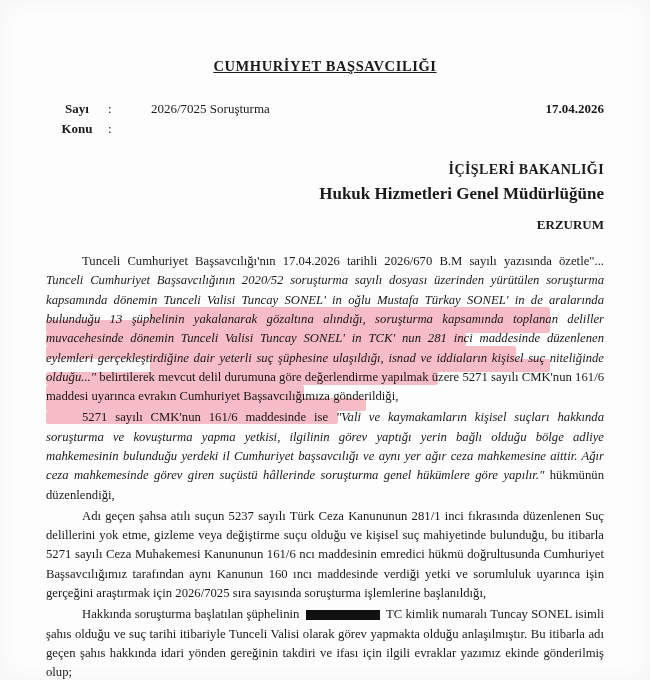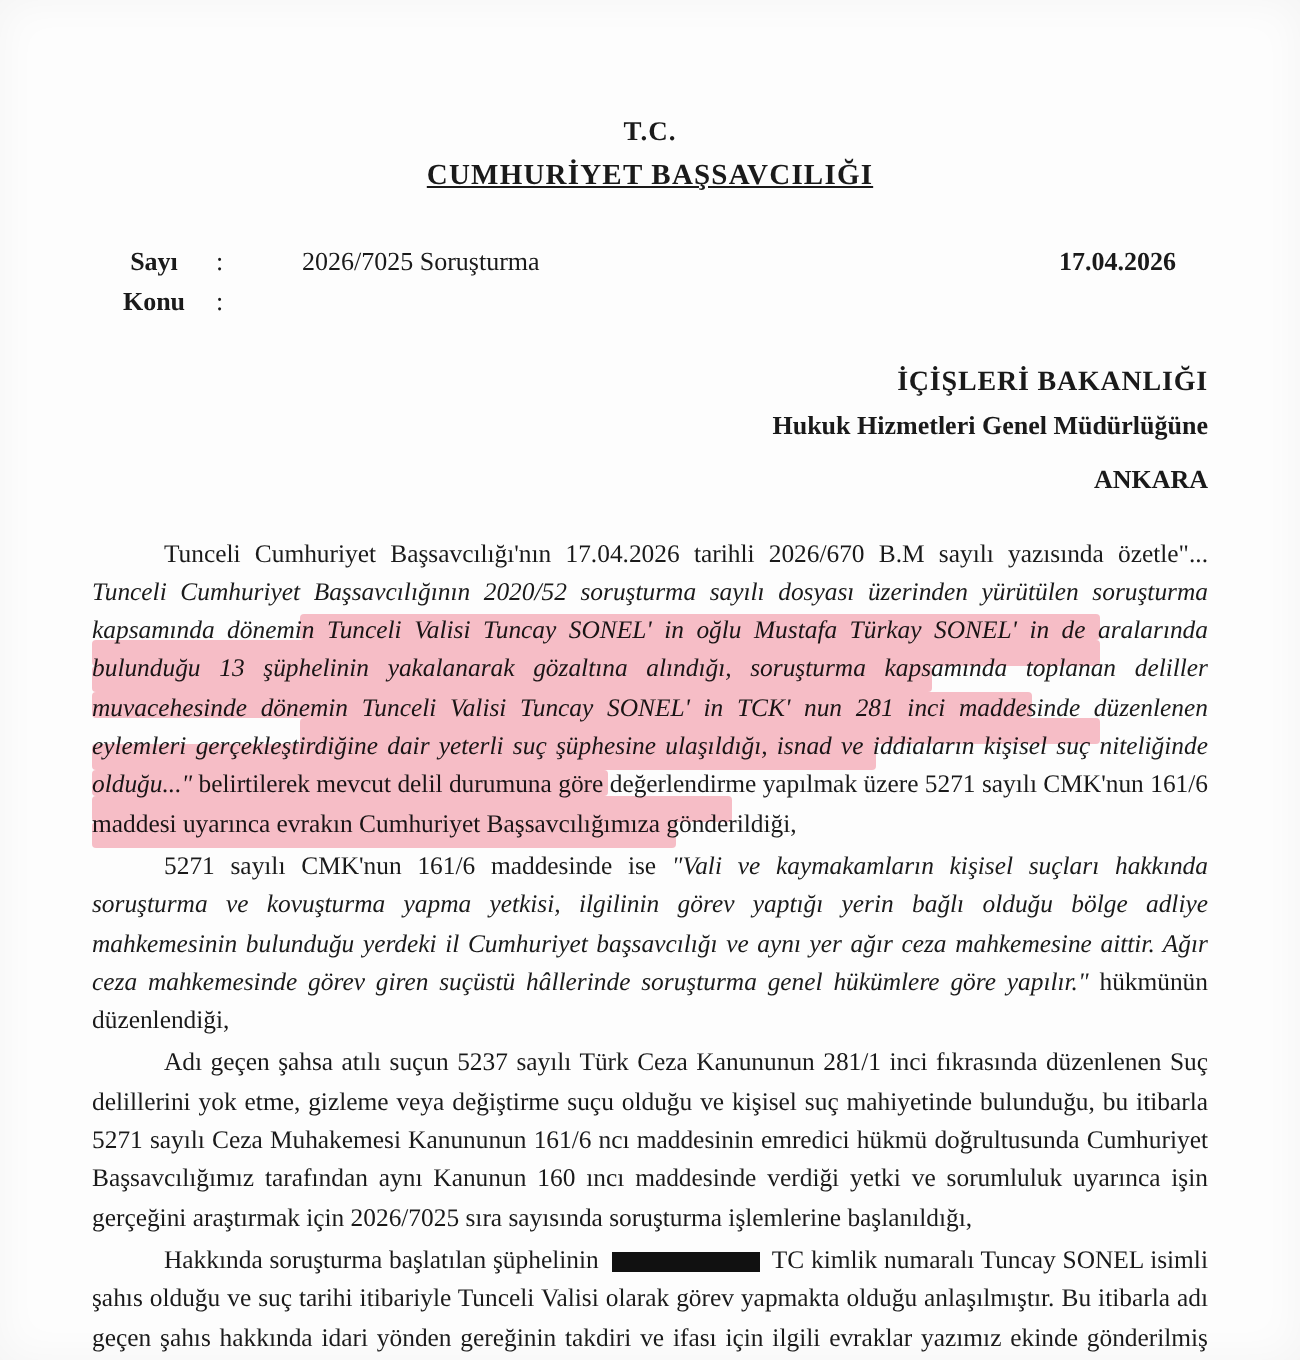--- a/index.html
+++ b/index.html
@@ -74,39 +74,39 @@
   .meta-sep {
     width: 10px;
     flex: 0 0 10px;
   }
   .meta-value {
     flex: 1 1 auto;
     margin-left: 33px;
   }
   .meta-date {
     position: absolute;
-    right: 16px;
+    right: 0;
     top: 0;
     font-weight: bold;
     font-size: 13px;
   }
 
   .recipient {
     margin-top: 22px;
     text-align: right;
     line-height: 1.5;
   }
   .recipient .r1 {
     font-weight: bold;
     font-size: 14px;
     letter-spacing: 0.4px;
   }
   .recipient .r2 {
     font-weight: bold;
-    font-size: 13px;
+    font-size: 17px;
     margin-top: 1px;
   }
   .recipient .r3 {
     font-weight: bold;
     font-size: 13px;
     margin-top: 8px;
     padding-left: 80px;
   }
 
   .body-text {
@@ -151,41 +151,40 @@
     vertical-align: middle;
     margin: 0 3px;
   }
 </style>
 </head>
 <body>
 
 <div class="page">
 
   <div class="header">
-    <div class="line1">T.C.</div>
     <div class="line3">CUMHURİYET BAŞSAVCILIĞI</div>
   </div>
 
   <div class="meta">
     <div class="meta-row">
       <span class="meta-label">Sayı</span>
       <span class="meta-sep">:</span>
       <span class="meta-value">2026/7025 Soruşturma</span>
     </div>
     <div class="meta-row">
       <span class="meta-label">Konu</span>
       <span class="meta-sep">:</span>
     </div>
     <div class="meta-date">17.04.2026</div>
   </div>
 
   <div class="recipient">
     <div class="r1">İÇİŞLERİ BAKANLIĞI</div>
     <div class="r2">Hukuk Hizmetleri Genel Müdürlüğüne</div>
-    <div class="r3">ANKARA</div>
+    <div class="r3">ERZURUM</div>
   </div>
 
   <div class="body-text">
 
     <p class="para"><span>Tunceli Cumhuriyet Başsavcılığı'nın 17.04.2026 tarihli 2026/670 B.M sayılı yazısında özetle"... </span><i>Tunceli Cumhuriyet Başsavcılığının 2020/52 soruşturma sayılı dosyası üzerinden yürütülen soruşturma kapsamında dönemin Tunceli Valisi Tuncay SONEL' in oğlu Mustafa Türkay SONEL' in de aralarında bulunduğu 13 şüphelinin yakalanarak gözaltına alındığı, soruşturma kapsamında toplanan deliller muvacehesinde dönemin Tunceli Valisi Tuncay SONEL' in TCK' nun 281 inci maddesinde düzenlenen eylemleri gerçekleştirdiğine dair yeterli suç şüphesine ulaşıldığı, isnad ve iddiaların kişisel suç niteliğinde olduğu..."</i><span> belirtilerek mevcut delil durumuna göre değerlendirme yapılmak üzere 5271 sayılı CMK'nun 161/6 maddesi uyarınca evrakın Cumhuriyet Başsavcılığımıza gönderildiği,</span></p>
 
     <p class="para"><span>5271 sayılı CMK'nun 161/6 maddesinde ise </span><i>"Vali ve kaymakamların kişisel suçları hakkında soruşturma ve kovuşturma yapma yetkisi, ilgilinin görev yaptığı yerin bağlı olduğu bölge adliye mahkemesinin bulunduğu yerdeki il Cumhuriyet başsavcılığı ve aynı yer ağır ceza mahkemesine aittir. Ağır ceza mahkemesinde görev giren suçüstü hâllerinde soruşturma genel hükümlere göre yapılır."</i><span> hükmünün düzenlendiği,</span></p>
 
     <p class="para">Adı geçen şahsa atılı suçun 5237 sayılı Türk Ceza Kanununun 281/1 inci fıkrasında düzenlenen Suç delillerini yok etme, gizleme veya değiştirme suçu olduğu ve kişisel suç mahiyetinde bulunduğu, bu itibarla 5271 sayılı Ceza Muhakemesi Kanununun 161/6 ncı maddesinin emredici hükmü doğrultusunda Cumhuriyet Başsavcılığımız tarafından aynı Kanunun 160 ıncı maddesinde verdiği yetki ve sorumluluk uyarınca işin gerçeğini araştırmak için 2026/7025 sıra sayısında soruşturma işlemlerine başlanıldığı,</p>
 

